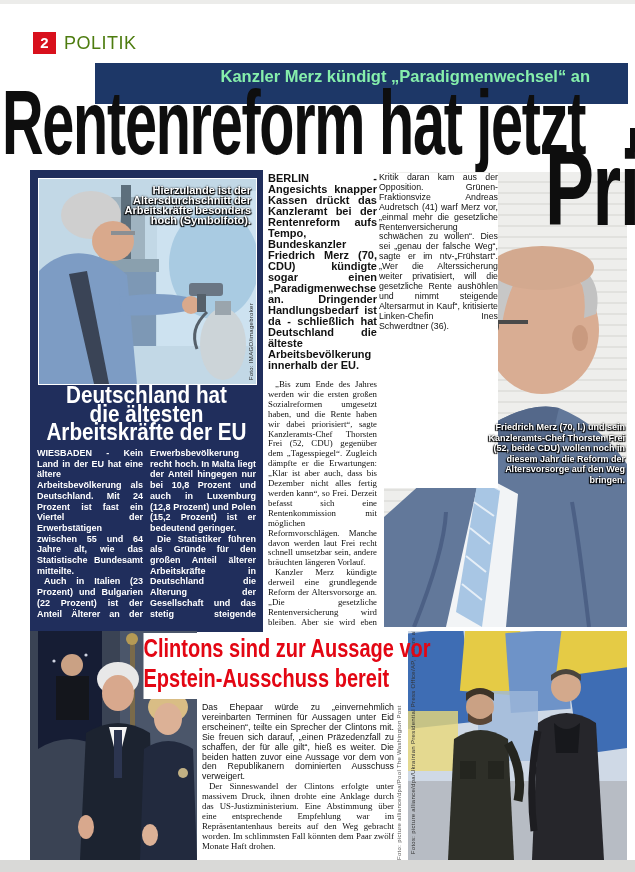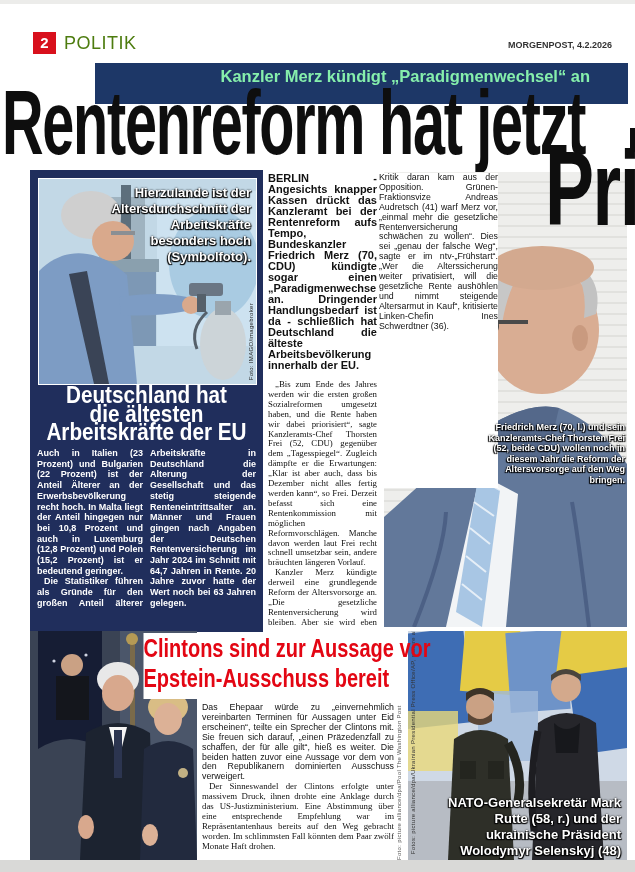--- a/index.html
+++ b/index.html
@@ -13,21 +13,21 @@
   
   .kicker{left:95px;top:63px;width:533px;height:41px;background:#1d3767;color:#86efac;}
   .kicker span{position:absolute;right:38px;top:0;line-height:27px;font-size:16.5px;font-weight:bold;white-space:nowrap;}
   
   .h1line1{left:2px;top:78px;font-size:90px;font-weight:bold;color:#0e0e0e;letter-spacing:-2px;white-space:nowrap;transform:scaleX(.64);transform-origin:0 0;line-height:1;}
   .h1line2{left:545px;top:136px;font-size:105px;font-weight:bold;color:#0e0e0e;letter-spacing:-2px;white-space:nowrap;transform:scaleX(.7);transform-origin:0 0;line-height:1;z-index:5;}
   .sliver{left:630px;top:128px;width:5px;height:24px;background:#0e0e0e;z-index:5;}
   
   .navybox{left:30px;top:170px;width:233px;height:462px;background:#202e5c;}
   .wphoto{left:8px;top:8px;width:217px;height:205px;overflow:hidden;border:1px solid #fff;}
-  .photocap{color:#fff;font-weight:bold;font-size:13px;line-height:16px;text-shadow:0 0 2px #000,1px 1px 1px #000,-1px 1px 1px #000;}
+  .photocap{color:#fff;font-weight:bold;font-size:11px;line-height:10px;text-shadow:0 0 2px #000,1px 1px 1px #000,-1px 1px 1px #000;}
   .wcap{right:5px;top:6px;width:148px;text-align:right;}
   .vcredit{writing-mode:vertical-rl;transform:rotate(180deg);font-size:6px;color:#222;letter-spacing:.3px;white-space:nowrap;}
   .wcredit{right:2px;bottom:4px;}
   .navyhead{left:2px;top:216px;width:229px;text-align:center;color:#fff;font-weight:bold;font-size:23px;line-height:18.5px;transform:scaleX(.9);transform-origin:50% 0;}
   .navycols{left:7px;top:278px;width:219px;height:176px;column-count:2;column-gap:7px;color:#fff;font-size:9px;font-weight:bold;line-height:10.7px;text-align:justify;hyphens:auto;overflow:hidden;}
   .navycols p{margin:0;}
   .navycols p + p{text-indent:7px;}
   
   .mcol{font-size:8.8px;line-height:9.9px;color:#111;text-align:justify;hyphens:auto;overflow:hidden;}
   .mcol p{margin:0;}
@@ -54,21 +54,20 @@
 </style>
 </head>
 <body>
 
 <div class="page">
 
   <div class="abs topstrip"></div>
 
   <div class="abs pagenum">2</div>
   <div class="abs section">POLITIK</div>
-  <div class="abs mhdate">MORGENPOST, 4.2.2026</div>
 
   <div class="abs kicker">
     <span>Kanzler Merz kündigt „Paradigmenwechsel“ an</span>
   </div>
 
   <div class="abs h1line1">Rentenreform hat jetzt</div>
   <div class="abs h1line2">Pri</div>
   <div class="abs sliver"></div>
 
   <div class="abs navybox">
@@ -96,20 +95,21 @@
       </svg>
       <div class="abs photocap wcap">Hierzulande ist der Altersdurchschnitt der Arbeitskräfte besonders hoch (Symbolfoto).</div>
       <div class="abs vcredit wcredit">Foto: IMAGO/imagebroker</div>
     </div>
     <div class="abs navyhead">
       <div>Deutschland hat</div>
       <div>die ältesten</div>
       <div>Arbeitskräfte der EU</div>
     </div>
     <div class="abs navycols">
+      <p>WIESBADEN - Kein Land in der EU hat eine ältere Arbeitsbevölkerung als Deutschland. Mit 24 Prozent ist fast ein Viertel der Erwerbstätigen zwischen 55 und 64 Jahre alt, wie das Statistische Bundesamt mitteilte.</p>
       <p>Auch in Italien (23 Prozent) und Bulgarien (22 Prozent) ist der Anteil Älterer an der Erwerbsbevölkerung recht hoch. In Malta liegt der Anteil hingegen nur bei 10,8 Prozent und auch in Luxemburg (12,8 Prozent) und Polen (15,2 Prozent) ist er bedeutend geringer.</p>
       <p>Die Statistiker führen als Gründe für den großen Anteil älterer Arbeitskräfte in Deutschland die Alterung der Gesellschaft und das stetig steigende Renteneintrittsalter an. Männer und Frauen gingen nach Angaben der Deutschen Rentenversicherung im Jahr 2024 im Schnitt mit 64,7 Jahren in Rente. 20 Jahre zuvor hatte der Wert noch bei 63 Jahren gelegen.</p>
     </div>
   </div>
 
   <div class="abs merz">
     <svg width="243" height="455" viewBox="0 0 243 455">
       <ellipse cx="158" cy="158" rx="57" ry="64" fill="#d9ad93"></ellipse>
       <path d="M104,150 Q98,100 150,84 Q126,104 118,152 Z" fill="#c7c7c7"></path>
       <path d="M212,142 Q222,96 168,82 Q206,98 200,146 Z" fill="#c2c2c2"></path>
@@ -192,19 +192,18 @@
       <path d="M40,229 L46,108 Q72,90 100,108 L106,229 Z" fill="#2e2f28"></path>
       <rect x="52" y="130" width="16" height="18" fill="#24251f"></rect>
       <rect x="80" y="130" width="16" height="18" fill="#24251f"></rect>
       <path d="M100,112 Q116,140 110,170" stroke="#24251f" stroke-width="9" fill="none"></path>
       <circle cx="158" cy="56" r="15" fill="#d3a98c"></circle>
       <path d="M143,50 Q158,36 173,50 L173,44 Q158,32 143,44 Z" fill="#4a443c"></path>
       <path d="M124,229 L130,92 Q158,72 188,92 L196,229 Z" fill="#26262b"></path>
       <path d="M146,92 Q158,104 172,92 L170,122 L148,122 Z" fill="#17181c"></path>
       <path d="M130,100 Q120,150 126,200" stroke="#1d1d21" stroke-width="7" fill="none"></path>
     </svg>
-    <div class="abs photocap ncap">NATO-Generalsekretär Mark Rutte (58, r.) und der ukrainische Präsident Wolodymyr Selenskyj (48) besuchten in Kiew ein Mahnmal.</div>
     <div class="abs vcredit ncredit">Fotos: picture alliance/dpa/Ukrainian Presidential Press Office/AP, picture alliance/dpa/AP</div>
   </div>
 
   <div class="abs botstrip"></div>
 
 </div>
 
 </body></html>

